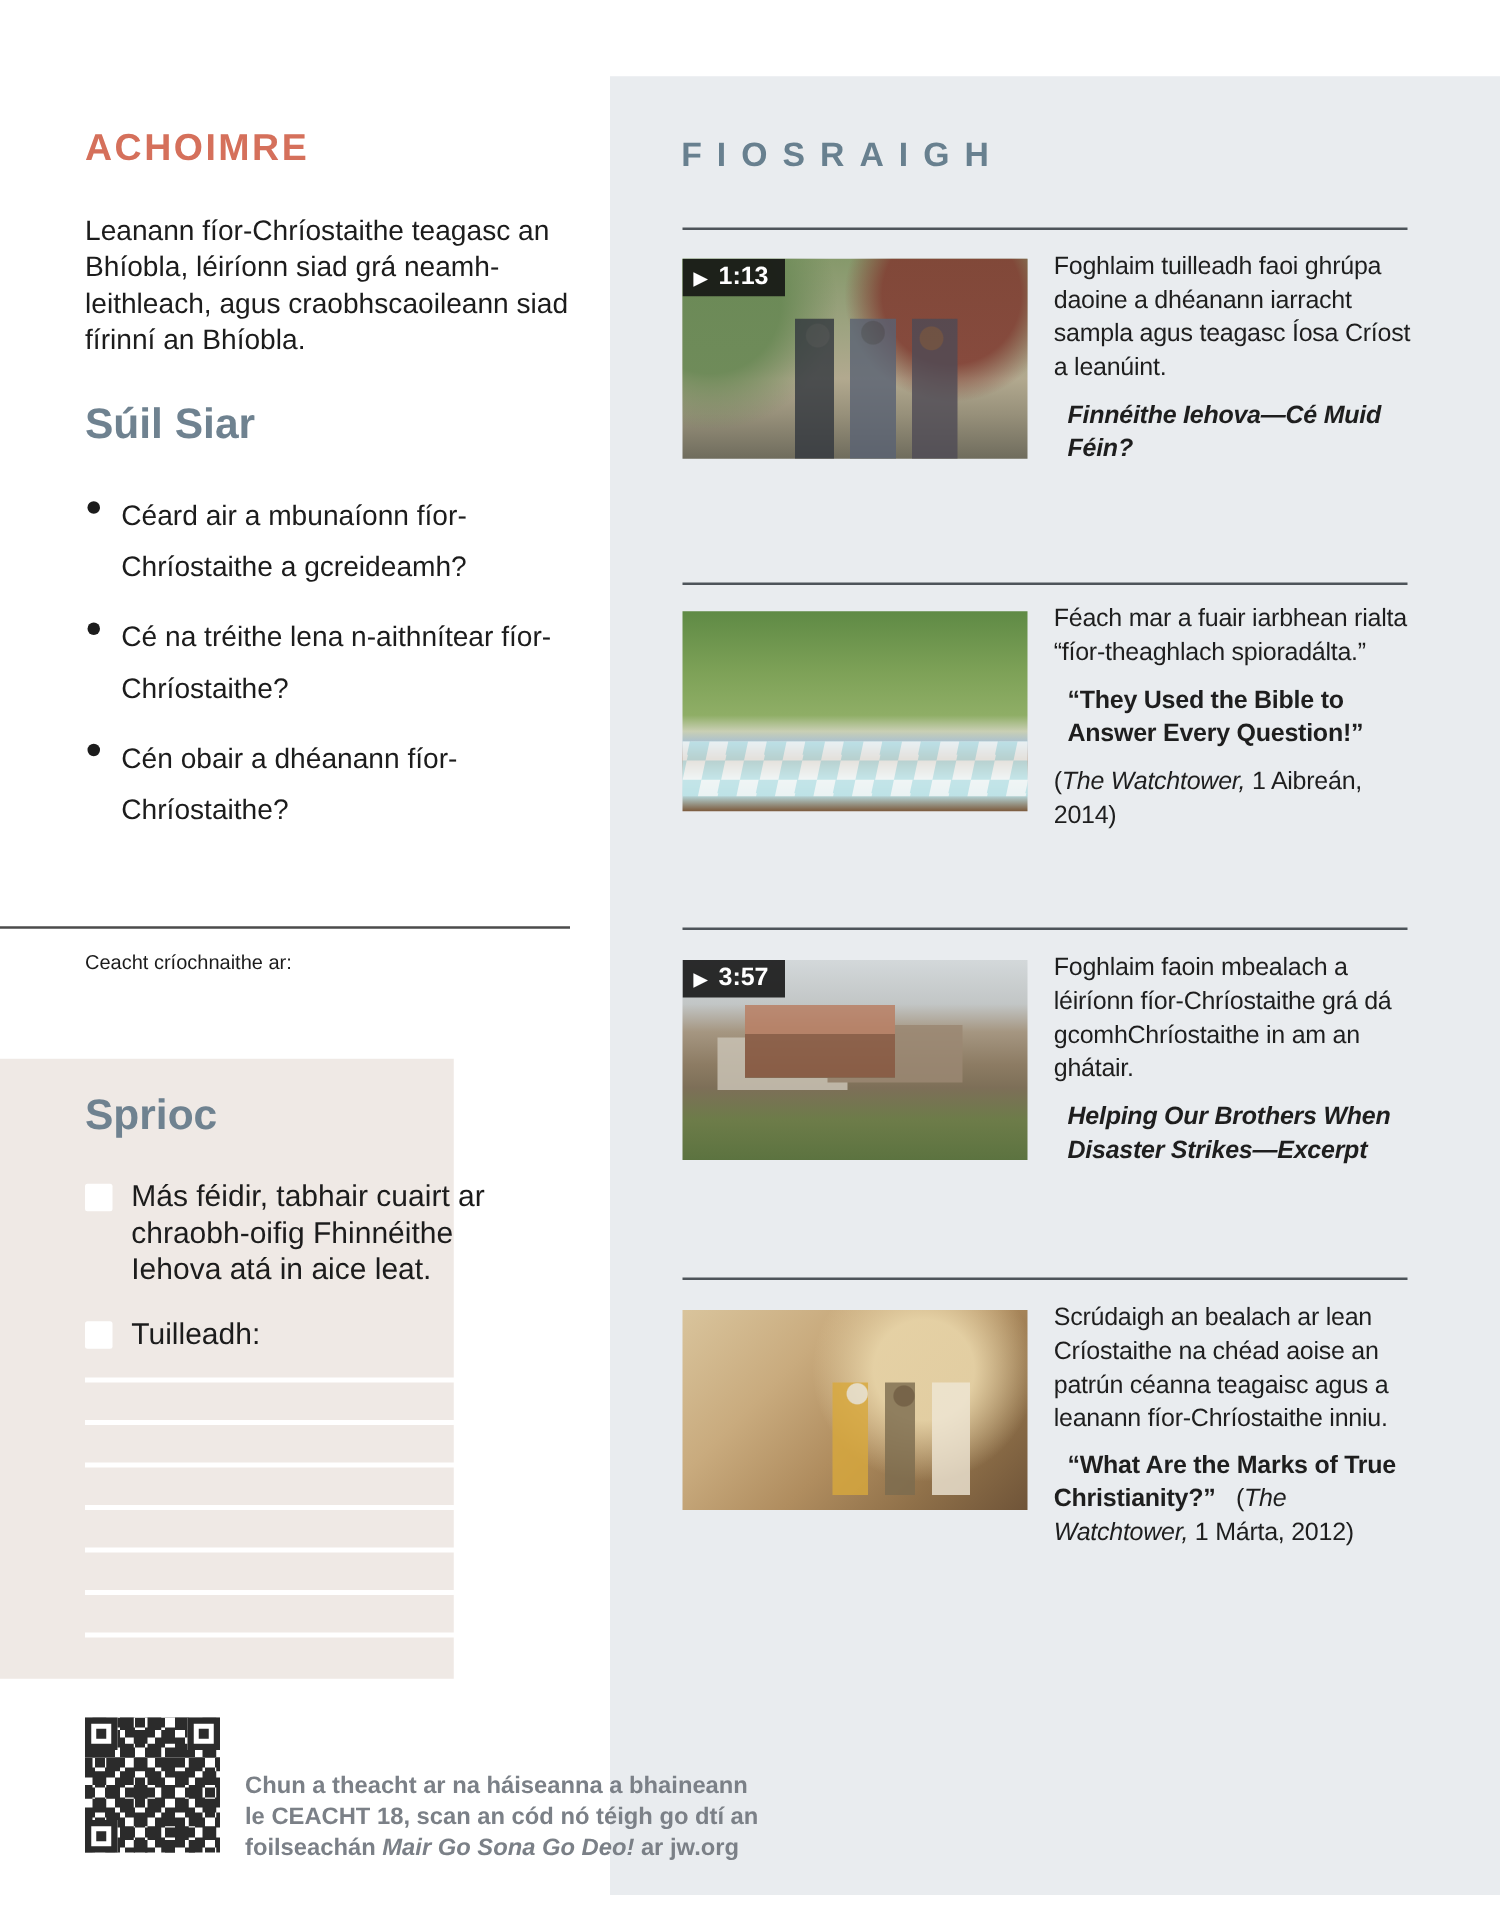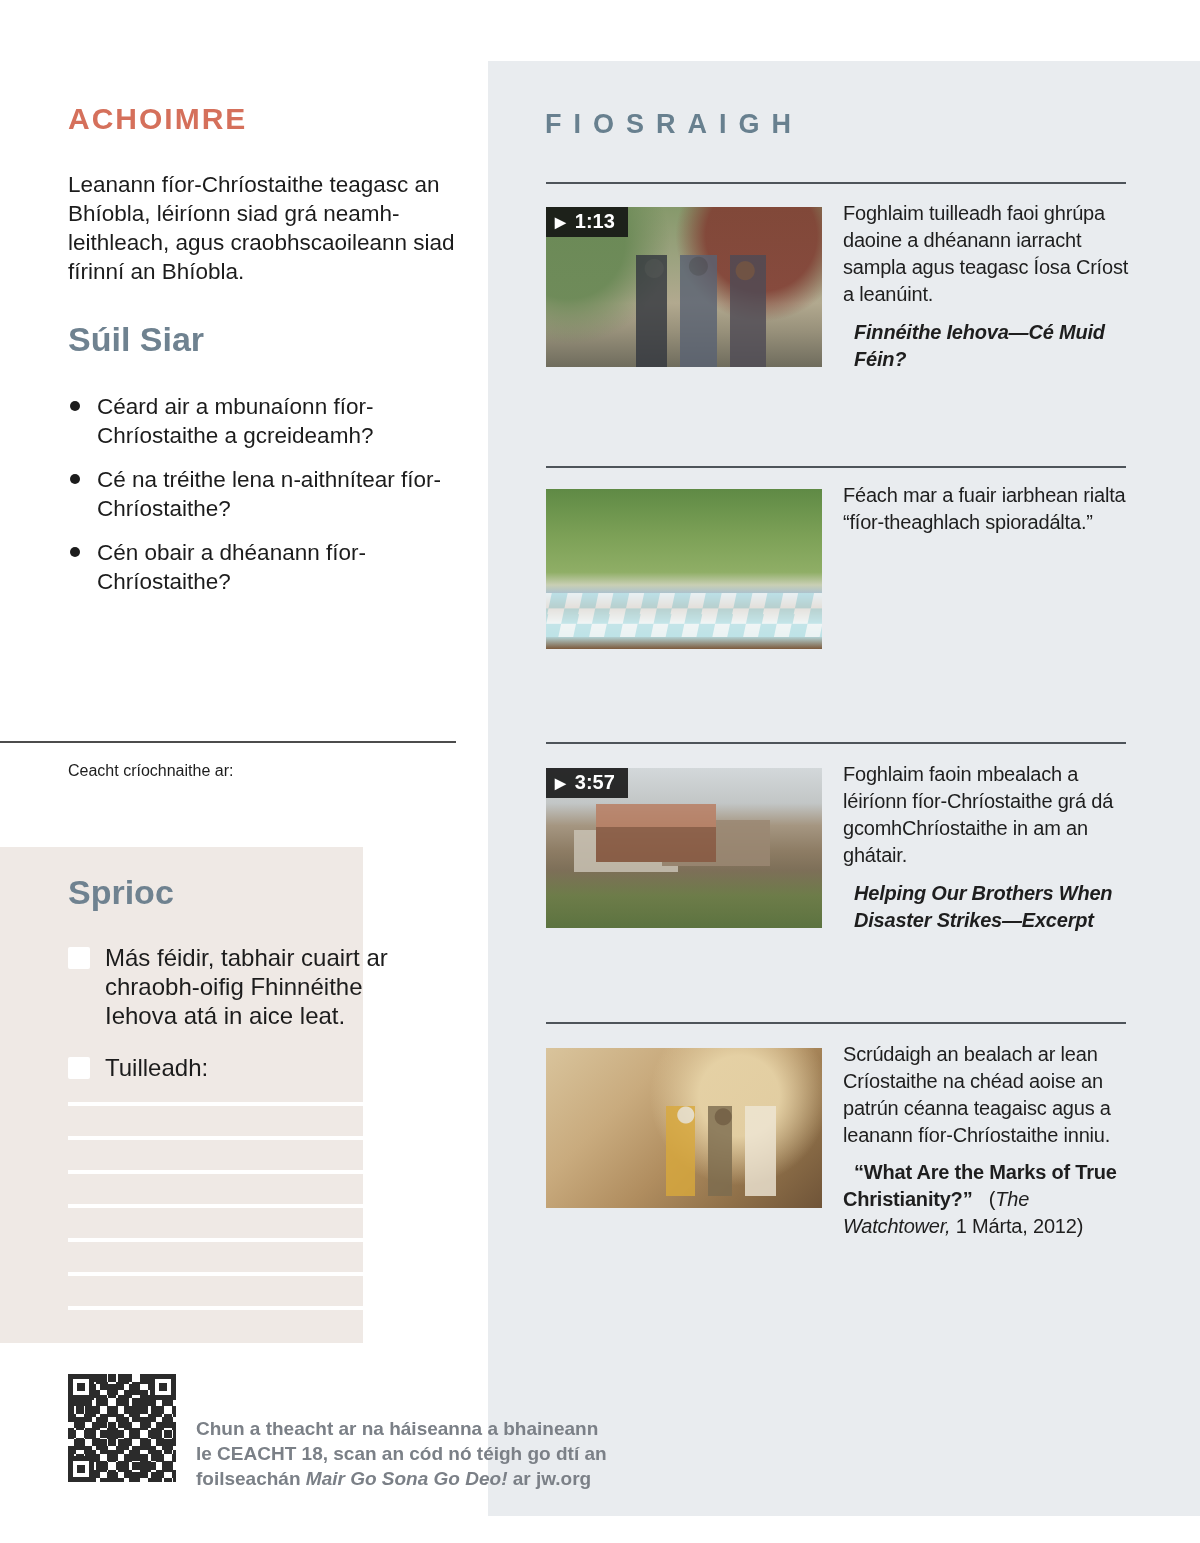--- a/index.html
+++ b/index.html
@@ -8,21 +8,21 @@
     font-family:"Liberation Sans", sans-serif; color:#1c1c1c; overflow:hidden;
   }
   .abs { position:absolute; }
 
   
   .summary-title { left:68px; top:102px; margin:0; font-size:30px; font-weight:bold;
     letter-spacing:2px; color:#d5705b; }
   .summary-body { left:68px; top:170px; width:398px; margin:0; font-size:22.5px; line-height:29px; }
   .review-title { left:68px; top:320px; margin:0; font-size:34px; font-weight:bold; color:#6f8290; }
   .review-list { left:68px; top:392px; width:402px; margin:0; padding:0; list-style:none;
-    font-size:22.5px; line-height:29px; }
+    font-size:22.5px; line-height:41px; }
   .review-list li { position:relative; padding-left:29px; margin-bottom:15px; }
   .review-list li .dot { position:absolute; left:2px; top:9px; width:10px; height:10px;
     border-radius:50%; background:#1c1c1c; }
   .left-rule { left:0; top:741px; width:456px; height:2px; background:#4c4c4c; }
   .completed-label { left:68px; top:762px; margin:0; font-size:16px; }
 
   .goal-panel { left:0; top:847px; width:363px; height:496px; background:#efe9e5; }
   .goal-title { left:68px; top:26px; margin:0; font-size:34px; font-weight:bold; color:#6f8290; }
   .goal-item { left:68px; display:flex; gap:15px; width:372px; font-size:24px; line-height:29px; }
   .goal-item-1 { top:96px; }
@@ -160,20 +160,22 @@
       <div class="entry-text">
         <p class="entry-desc">Foghlaim tuilleadh faoi ghrúpa daoine a dhéanann iarracht sampla agus teagasc Íosa Críost a leanúint.</p>
         <p class="entry-title italic">Finnéithe Iehova—Cé Muid Féin?</p>
       </div>
     </div>
 
     <div class="abs entry" style="top:428px">
       <div class="thumb thumb-picnic"></div>
       <div class="entry-text">
         <p class="entry-desc">Féach mar a fuair iarbhean rialta “fíor-theaghlach spioradálta.”</p>
+        <p class="entry-title">“They Used the Bible to Answer Every Question!”</p>
+        <p class="entry-source"><span>(</span><span class="italic">The Watchtower,</span><span> 1 Aibreán, 2014)</span></p>
       </div>
     </div>
 
     <div class="abs entry" style="top:707px">
       <div class="thumb thumb-disaster">
         <div class="badge">
           <span class="play-glyph">▶</span>
           <span>3:57</span>
         </div>
       </div>

